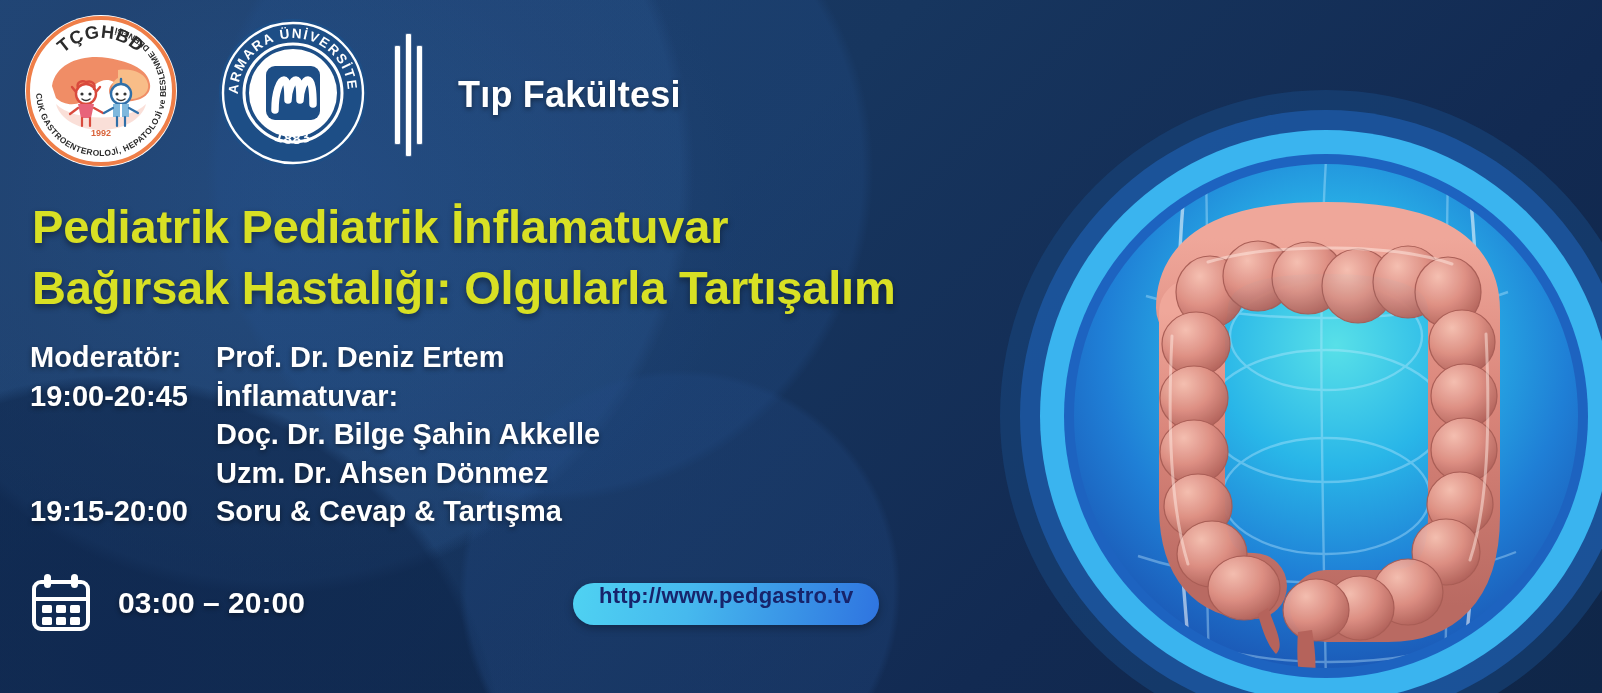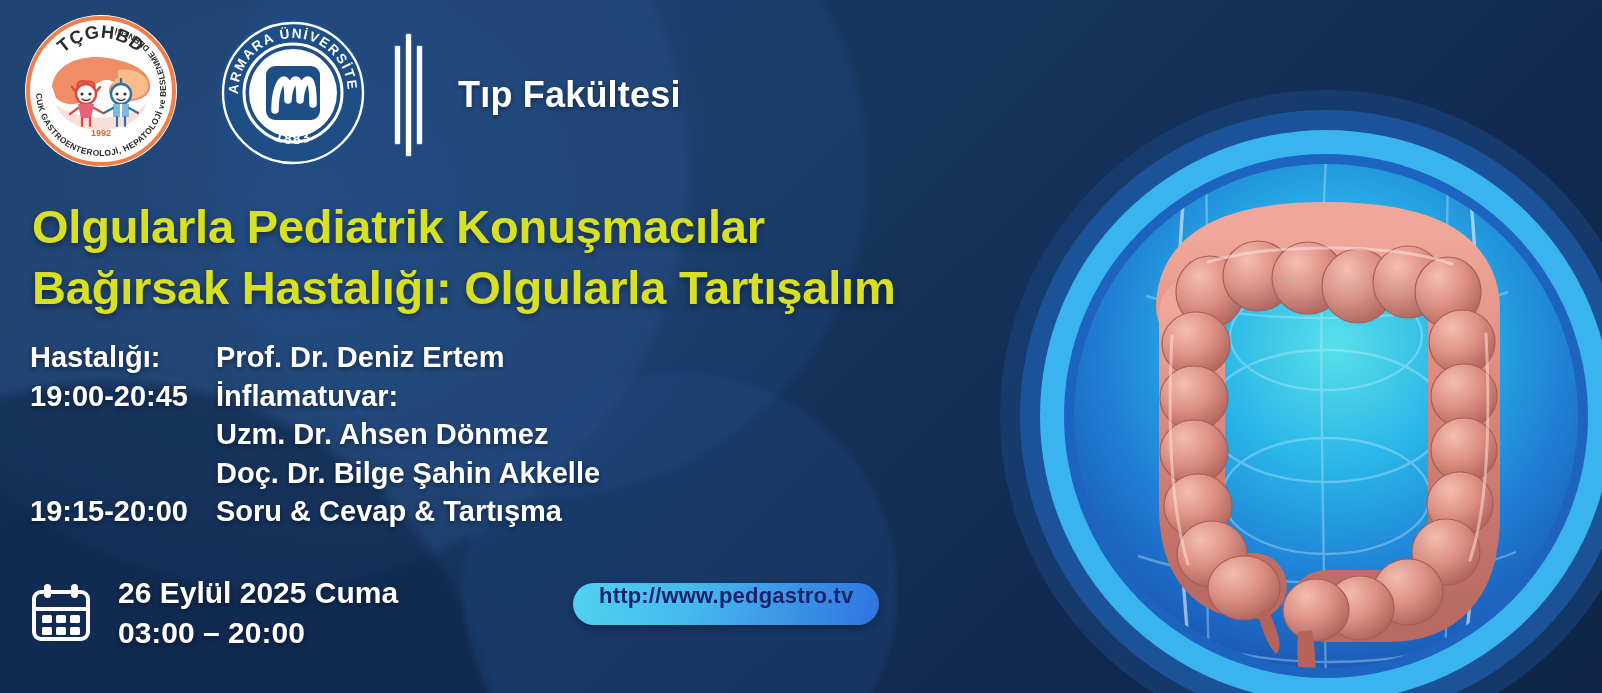--- a/index.html
+++ b/index.html
@@ -165,38 +165,38 @@
   <div class="faculty">
     <div class="bars">
       <i></i>
         <i></i>
         <i></i>
     </div>
     <div class="faculty-label">Tıp Fakültesi</div>
   </div>
 
   <div class="title">
-    <div>Olgularla Pediatrik Konuşmacılar</div>
+    <div>Pediatrik Pediatrik İnflamatuvar</div>
     <div>Bağırsak Hastalığı: Olgularla Tartışalım</div>
   </div>
 
   <div class="program">
     <div class="prow">
-      <span class="pslot">Hastalığı:</span>
+      <span class="pslot">Moderatör:</span>
       <span>Prof. Dr. Deniz Ertem</span>
     </div>
     <div class="prow">
       <span class="pslot">19:00-20:45</span>
       <span>İnflamatuvar:</span>
     </div>
     <div class="prow pindent">
+      <span>Doç. Dr. Bilge Şahin Akkelle</span>
+    </div>
+    <div class="prow pindent">
       <span>Uzm. Dr. Ahsen Dönmez</span>
-    </div>
-    <div class="prow pindent">
-      <span>Doç. Dr. Bilge Şahin Akkelle</span>
     </div>
     <div class="prow">
       <span class="pslot">19:15-20:00</span>
       <span>Soru &amp; Cevap &amp; Tartışma</span>
     </div>
   </div>
 
   <div class="footer">
     <div class="cal">
       <svg viewBox="0 0 62 60" width="62" height="60">
@@ -209,21 +209,20 @@
           <rect x="12" y="32" width="10" height="8" rx="1.5"></rect>
           <rect x="26" y="32" width="10" height="8" rx="1.5"></rect>
           <rect x="40" y="32" width="10" height="8" rx="1.5"></rect>
           <rect x="12" y="44" width="10" height="8" rx="1.5"></rect>
           <rect x="26" y="44" width="10" height="8" rx="1.5"></rect>
           <rect x="40" y="44" width="10" height="8" rx="1.5"></rect>
         </g>
       </svg>
     </div>
     <div class="date-block">
-      <div>26 Eylül 2025 Cuma</div>
       <div>03:00 – 20:00</div>
     </div>
   </div>
 
   <div class="url-pill">
     <span>http://www.pedgastro.tv</span>
   </div>
 
   <div class="illus">
     <svg viewBox="0 0 660 660" width="660" height="660">

